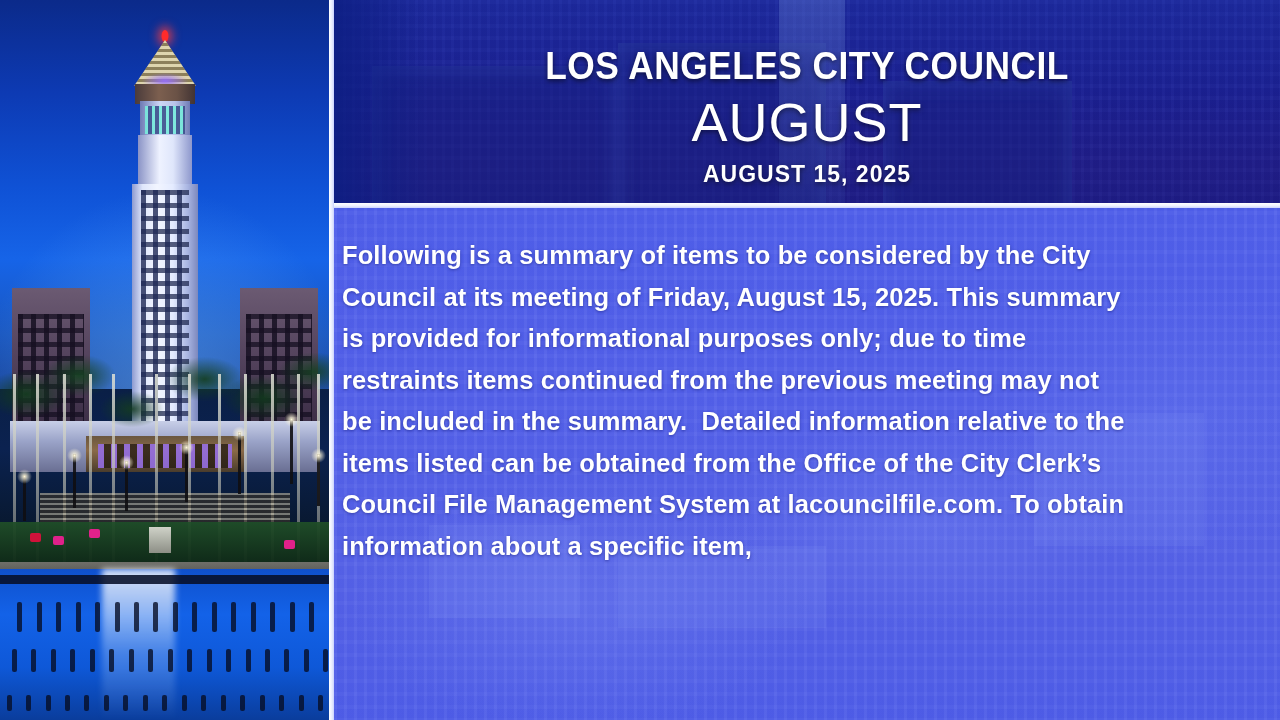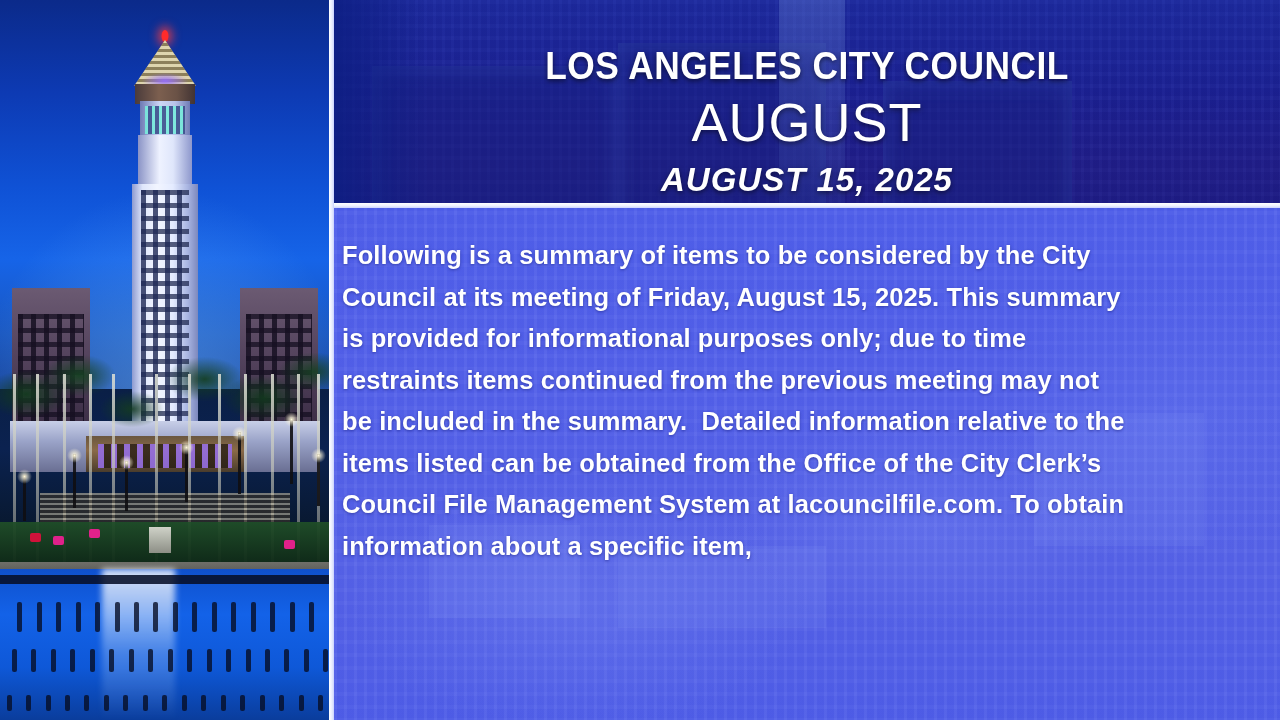--- a/index.html
+++ b/index.html
@@ -237,21 +237,21 @@
     line-height:1; padding-top:47px;
     transform:scaleX(.93); transform-origin:center;
     text-shadow:0 2px 5px rgba(0,0,0,.55);
   }
   #title-line2 {
     font-size:54px; font-weight:400; letter-spacing:1px;
     line-height:1; padding-top:10px;
     text-shadow:0 2px 5px rgba(0,0,0,.5);
   }
   #title-line3 {
-    font-size:33px; font-weight:bold; font-style:italic; letter-spacing:1px;
+    font-size:23px; font-weight:bold; letter-spacing:1px;
     line-height:1; padding-top:14px;
     text-shadow:0 2px 5px rgba(0,0,0,.55);
   }
 
   #horiz-sep {
     position:absolute; left:334px; top:203px;
     width:946px; height:5px;
     background:linear-gradient(180deg,#ffffff,#eef1ff 55%,#ccd4ff);
     z-index:8;
   }

